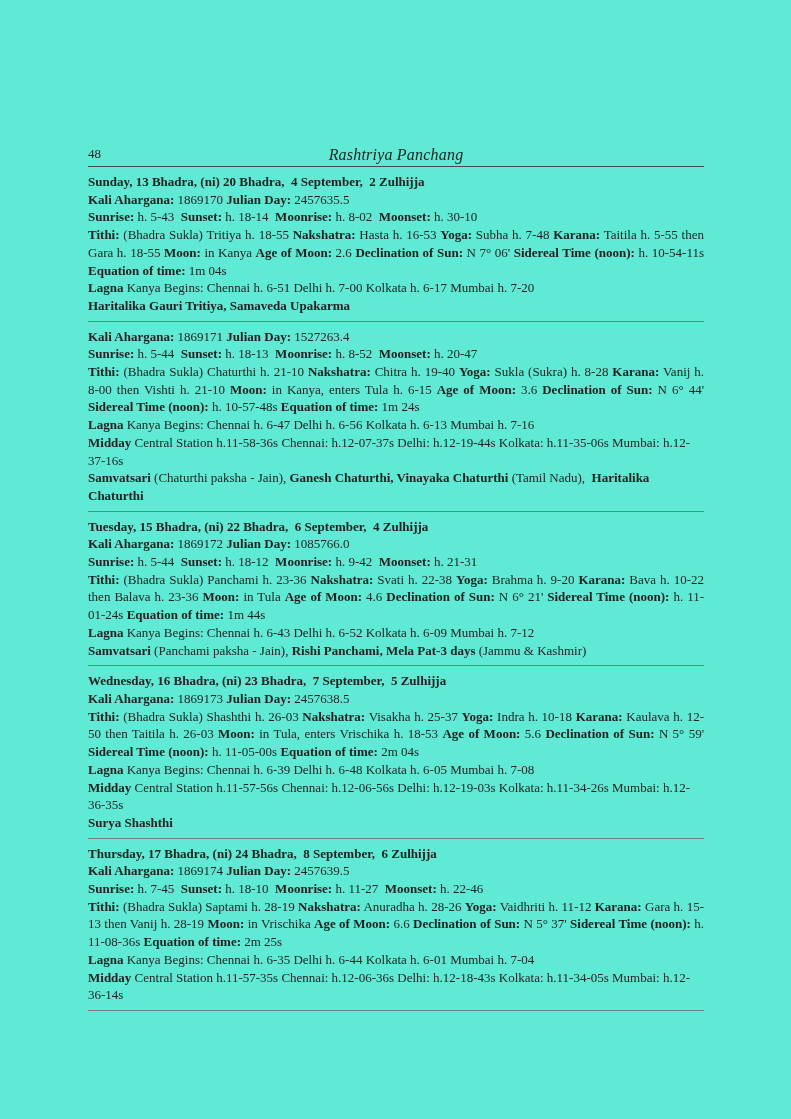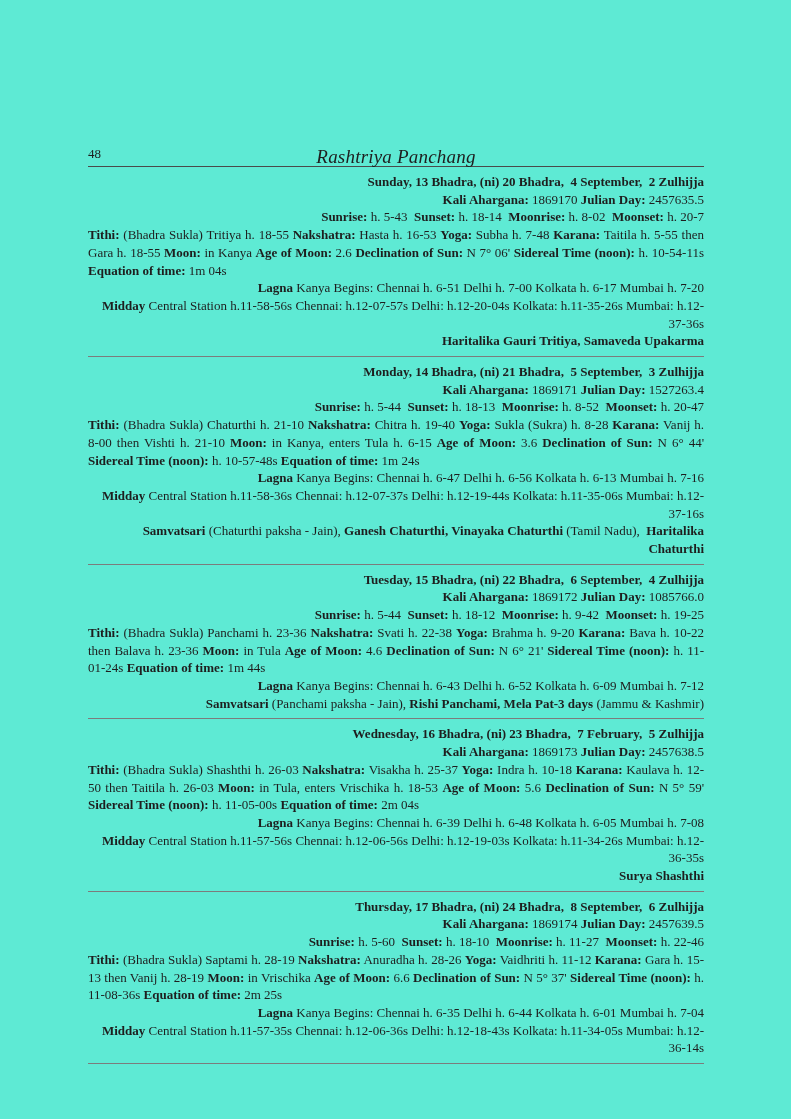--- a/index.html
+++ b/index.html
@@ -32,37 +32,37 @@
   .pagenum {
     position: absolute;
     left: 0;
     top: 0;
     font-size: 13px;
   }
   .journal-title {
     display: block;
     text-align: center;
     font-style: italic;
-    font-size: 19px;
+    font-size: 16px;
     letter-spacing: 0.2px;
   }
   .day-section {
     border-bottom: 1px solid #7c7c7c;
     padding: 6px 0 6px;
   }
   .line {
     line-height: 17.7px;
   }
   .l-title {
-    text-align: right;
+    text-align: left;
     font-weight: 700;
     white-space: pre-wrap;
   }
   .l-center {
-    text-align: right;
+    text-align: left;
     white-space: pre-wrap;
   }
   .l-justify {
     text-align: justify;
   }
   .line b {
     font-weight: 700;
   }
 </style>
 </head>
@@ -71,54 +71,52 @@
 <div class="screen">
   <div class="content">
     <div class="pagehead">
       <span class="pagenum">48</span>
       <span class="journal-title">Rashtriya Panchang</span>
     </div>
     <div>
         <section class="day-section">
           <div class="line l-title"><b>Sunday, 13 Bhadra, (ni) 20 Bhadra,  4 September,  2 Zulhijja</b></div>
           <div class="line l-center"><b>Kali Ahargana:</b><span> 1869170 </span><b>Julian Day:</b><span> 2457635.5</span></div>
-          <div class="line l-center"><b>Sunrise:</b><span> h. 5-43  </span><b>Sunset:</b><span> h. 18-14  </span><b>Moonrise:</b><span> h. 8-02  </span><b>Moonset:</b><span> h. 20-7</span></div>
+          <div class="line l-center"><b>Sunrise:</b><span> h. 5-43  </span><b>Sunset:</b><span> h. 18-14  </span><b>Moonrise:</b><span> h. 8-02  </span><b>Moonset:</b><span> h. 30-10</span></div>
           <div class="line l-justify"><b>Tithi:</b><span> (Bhadra Sukla) Tritiya h. 18-55 </span><b>Nakshatra:</b><span> Hasta h. 16-53 </span><b>Yoga:</b><span> Subha h. 7-48 </span><b>Karana:</b><span> Taitila h. 5-55 then Gara h. 18-55 </span><b>Moon:</b><span> in Kanya </span><b>Age of Moon:</b><span> 2.6 </span><b>Declination of Sun:</b><span> N 7° 06' </span><b>Sidereal Time (noon):</b><span> h. 10-54-11s </span><b>Equation of time:</b><span> 1m  04s</span></div>
           <div class="line l-center"><b>Lagna</b><span> Kanya Begins: Chennai h. 6-51 Delhi h. 7-00 Kolkata h. 6-17 Mumbai h. 7-20</span></div>
-          <div class="line l-center"><b>Midday</b><span> Central Station h.11-58-56s Chennai: h.12-07-57s Delhi: h.12-20-04s Kolkata: h.11-35-26s Mumbai: h.12-37-36s</span></div>
           <div class="line l-center"><b>Haritalika Gauri Tritiya, Samaveda Upakarma</b></div>
         </section>
         <section class="day-section">
-          <div class="line l-title"><b>Monday, 14 Bhadra, (ni) 21 Bhadra,  5 September,  3 Zulhijja</b></div>
           <div class="line l-center"><b>Kali Ahargana:</b><span> 1869171 </span><b>Julian Day:</b><span> 1527263.4</span></div>
           <div class="line l-center"><b>Sunrise:</b><span> h. 5-44  </span><b>Sunset:</b><span> h. 18-13  </span><b>Moonrise:</b><span> h. 8-52  </span><b>Moonset:</b><span> h. 20-47</span></div>
           <div class="line l-justify"><b>Tithi:</b><span> (Bhadra Sukla) Chaturthi h. 21-10 </span><b>Nakshatra:</b><span> Chitra h. 19-40 </span><b>Yoga:</b><span> Sukla (Sukra) h. 8-28 </span><b>Karana:</b><span> Vanij h. 8-00 then Vishti h. 21-10 </span><b>Moon:</b><span> in Kanya, enters Tula h. 6-15 </span><b>Age of Moon:</b><span> 3.6 </span><b>Declination of Sun:</b><span> N 6° 44' </span><b>Sidereal Time (noon):</b><span> h. 10-57-48s </span><b>Equation of time:</b><span> 1m  24s</span></div>
           <div class="line l-center"><b>Lagna</b><span> Kanya Begins: Chennai h. 6-47 Delhi h. 6-56 Kolkata h. 6-13 Mumbai h. 7-16</span></div>
           <div class="line l-center"><b>Midday</b><span> Central Station h.11-58-36s Chennai: h.12-07-37s Delhi: h.12-19-44s Kolkata: h.11-35-06s Mumbai: h.12-37-16s</span></div>
           <div class="line l-center"><b>Samvatsari</b><span> (Chaturthi paksha - Jain), </span><b>Ganesh Chaturthi, Vinayaka Chaturthi</b><span> (Tamil Nadu),  </span><b>Haritalika Chaturthi</b></div>
         </section>
         <section class="day-section">
           <div class="line l-title"><b>Tuesday, 15 Bhadra, (ni) 22 Bhadra,  6 September,  4 Zulhijja</b></div>
           <div class="line l-center"><b>Kali Ahargana:</b><span> 1869172 </span><b>Julian Day:</b><span> 1085766.0</span></div>
-          <div class="line l-center"><b>Sunrise:</b><span> h. 5-44  </span><b>Sunset:</b><span> h. 18-12  </span><b>Moonrise:</b><span> h. 9-42  </span><b>Moonset:</b><span> h. 19-25</span></div>
+          <div class="line l-center"><b>Sunrise:</b><span> h. 5-44  </span><b>Sunset:</b><span> h. 18-12  </span><b>Moonrise:</b><span> h. 9-42  </span><b>Moonset:</b><span> h. 21-31</span></div>
           <div class="line l-justify"><b>Tithi:</b><span> (Bhadra Sukla) Panchami h. 23-36 </span><b>Nakshatra:</b><span> Svati h. 22-38 </span><b>Yoga:</b><span> Brahma h. 9-20 </span><b>Karana:</b><span> Bava h. 10-22 then Balava h. 23-36 </span><b>Moon:</b><span> in Tula </span><b>Age of Moon:</b><span> 4.6 </span><b>Declination of Sun:</b><span> N 6° 21' </span><b>Sidereal Time (noon):</b><span> h. 11-01-24s </span><b>Equation of time:</b><span> 1m  44s</span></div>
           <div class="line l-center"><b>Lagna</b><span> Kanya Begins: Chennai h. 6-43 Delhi h. 6-52 Kolkata h. 6-09 Mumbai h. 7-12</span></div>
           <div class="line l-center"><b>Samvatsari</b><span> (Panchami paksha - Jain), </span><b>Rishi Panchami, Mela Pat-3 days</b><span> (Jammu &amp; Kashmir)</span></div>
         </section>
         <section class="day-section">
-          <div class="line l-title"><b>Wednesday, 16 Bhadra, (ni) 23 Bhadra,  7 February,  5 Zulhijja</b></div>
+          <div class="line l-title"><b>Wednesday, 16 Bhadra, (ni) 23 Bhadra,  7 September,  5 Zulhijja</b></div>
           <div class="line l-center"><b>Kali Ahargana:</b><span> 1869173 </span><b>Julian Day:</b><span> 2457638.5</span></div>
           <div class="line l-justify"><b>Tithi:</b><span> (Bhadra Sukla) Shashthi h. 26-03 </span><b>Nakshatra:</b><span> Visakha h. 25-37 </span><b>Yoga:</b><span> Indra h. 10-18 </span><b>Karana:</b><span> Kaulava h. 12-50 then Taitila h. 26-03 </span><b>Moon:</b><span> in Tula, enters Vrischika h. 18-53 </span><b>Age of Moon:</b><span> 5.6 </span><b>Declination of Sun:</b><span> N 5° 59' </span><b>Sidereal Time (noon):</b><span> h. 11-05-00s </span><b>Equation of time:</b><span> 2m  04s</span></div>
           <div class="line l-center"><b>Lagna</b><span> Kanya Begins: Chennai h. 6-39 Delhi h. 6-48 Kolkata h. 6-05 Mumbai h. 7-08</span></div>
           <div class="line l-center"><b>Midday</b><span> Central Station h.11-57-56s Chennai: h.12-06-56s Delhi: h.12-19-03s Kolkata: h.11-34-26s Mumbai: h.12-36-35s</span></div>
           <div class="line l-center"><b>Surya Shashthi</b></div>
         </section>
         <section class="day-section">
           <div class="line l-title"><b>Thursday, 17 Bhadra, (ni) 24 Bhadra,  8 September,  6 Zulhijja</b></div>
           <div class="line l-center"><b>Kali Ahargana:</b><span> 1869174 </span><b>Julian Day:</b><span> 2457639.5</span></div>
-          <div class="line l-center"><b>Sunrise:</b><span> h. 5-60  </span><b>Sunset:</b><span> h. 18-10  </span><b>Moonrise:</b><span> h. 11-27  </span><b>Moonset:</b><span> h. 22-46</span></div>
+          <div class="line l-center"><b>Sunrise:</b><span> h. 7-45  </span><b>Sunset:</b><span> h. 18-10  </span><b>Moonrise:</b><span> h. 11-27  </span><b>Moonset:</b><span> h. 22-46</span></div>
           <div class="line l-justify"><b>Tithi:</b><span> (Bhadra Sukla) Saptami h. 28-19 </span><b>Nakshatra:</b><span> Anuradha h. 28-26 </span><b>Yoga:</b><span> Vaidhriti h. 11-12 </span><b>Karana:</b><span> Gara h. 15-13 then Vanij h. 28-19 </span><b>Moon:</b><span> in Vrischika </span><b>Age of Moon:</b><span> 6.6 </span><b>Declination of Sun:</b><span> N 5° 37' </span><b>Sidereal Time (noon):</b><span> h. 11-08-36s </span><b>Equation of time:</b><span> 2m  25s</span></div>
           <div class="line l-center"><b>Lagna</b><span> Kanya Begins: Chennai h. 6-35 Delhi h. 6-44 Kolkata h. 6-01 Mumbai h. 7-04</span></div>
           <div class="line l-center"><b>Midday</b><span> Central Station h.11-57-35s Chennai: h.12-06-36s Delhi: h.12-18-43s Kolkata: h.11-34-05s Mumbai: h.12-36-14s</span></div>
         </section>
       </div>
   </div>
 </div>
 
 </body></html>

